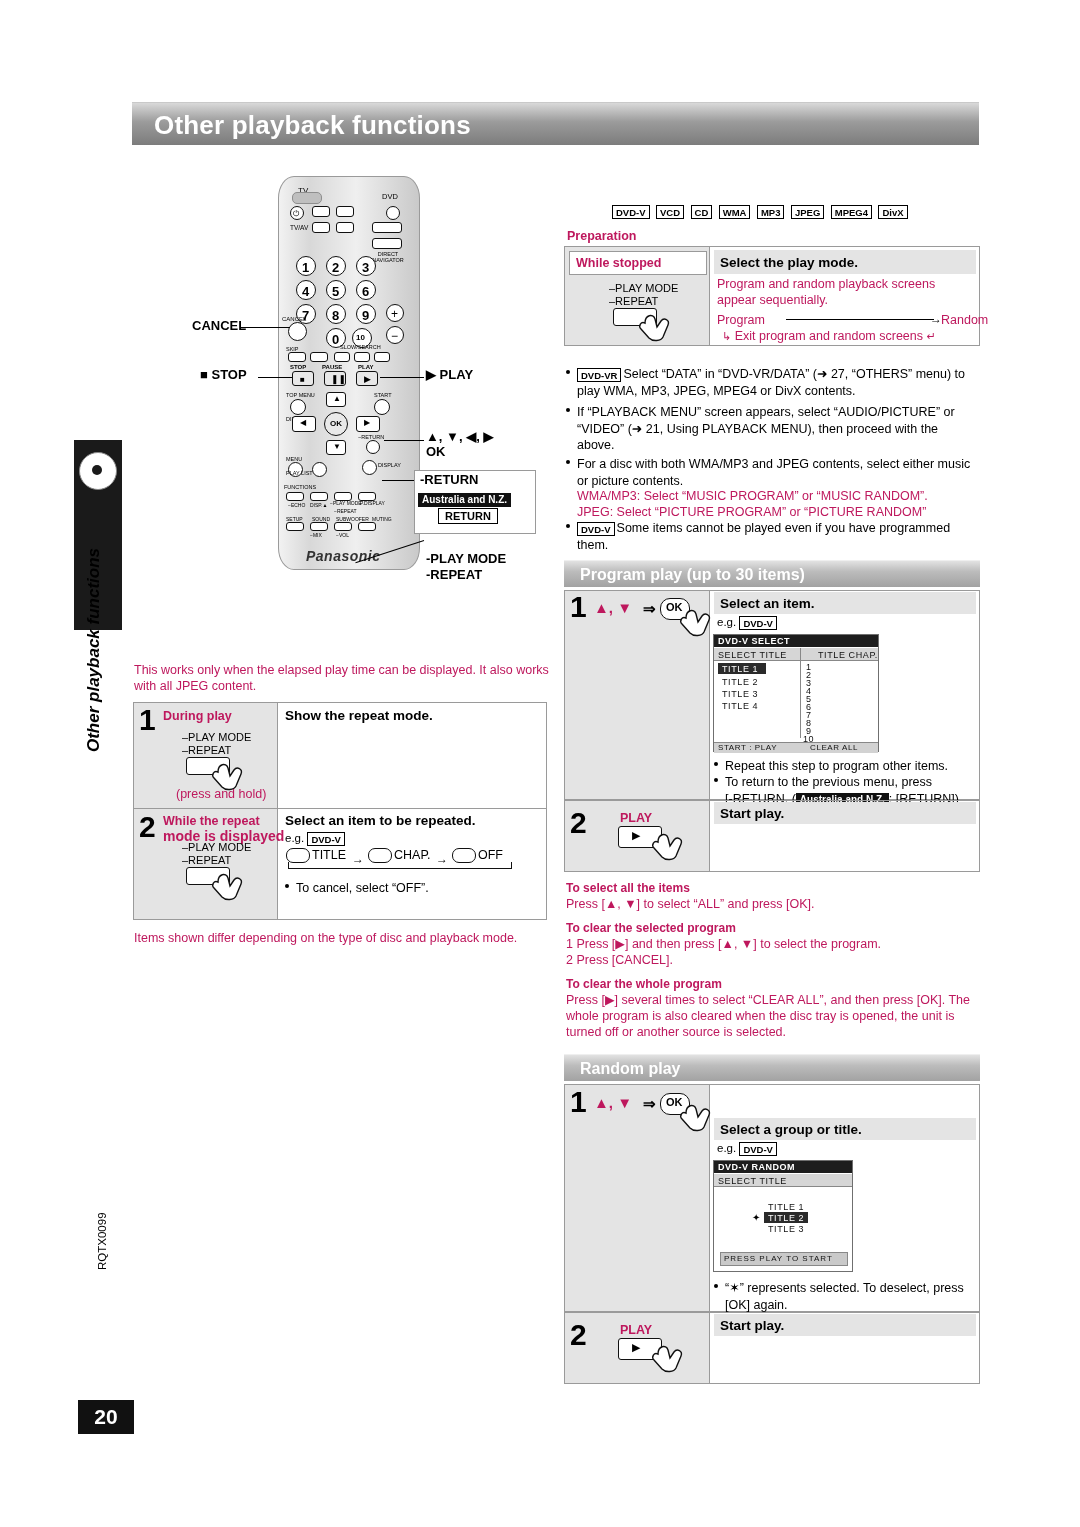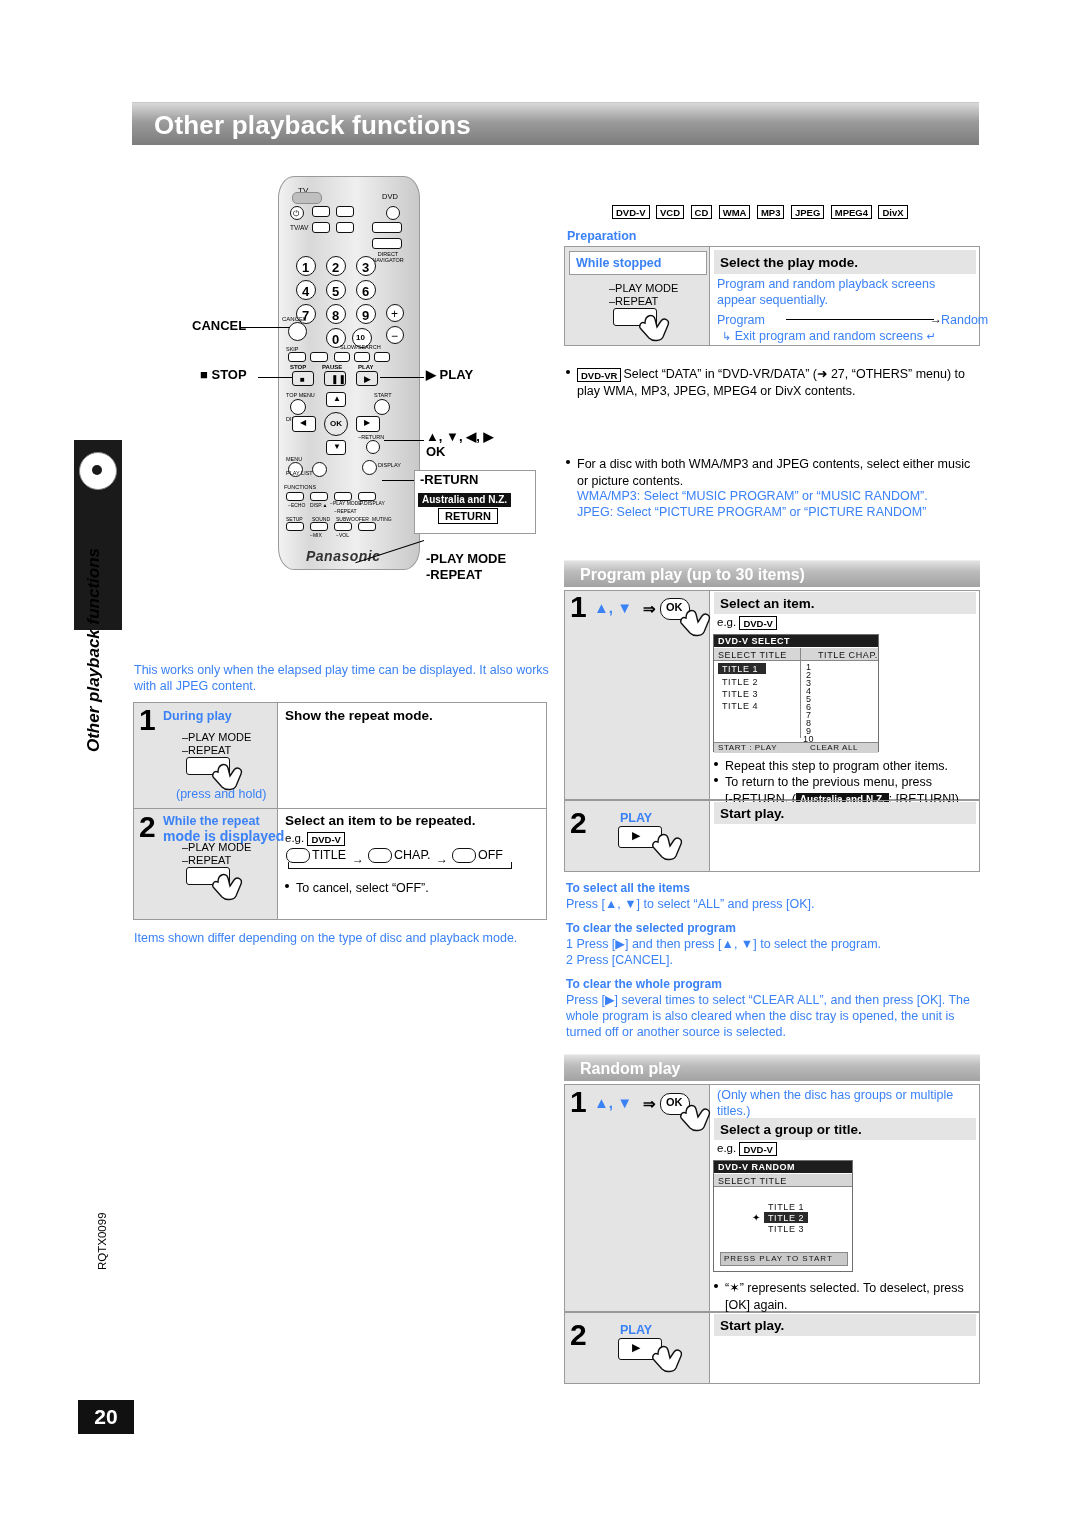--- a/index.html
+++ b/index.html
@@ -96,21 +96,21 @@
     font-size: 18px;
     font-weight: bold;
     color: #fff;
   }
   .sec-head.small .t { font-size: 16px; top: 5px; }
   
   .p {
     position: absolute;
     font-size: 12.5px;
     line-height: 16px;
-    color: #3b82f6;
+    color: #be185d;
   }
   .b { font-weight: bold; }
   .tiny { font-size: 11px; line-height: 14px; }
   .bullet {
     position: absolute;
     font-size: 12.5px;
     line-height: 16.5px;
   }
   .bullet .d {
     position: absolute;
@@ -511,26 +511,36 @@
   <div style="position:absolute;left:930px;top:312px;font-size:12px;">→</div>
   <div class="p" style="left:941px;top:312px;">Random</div>
   <div class="p" style="left:722px;top:328px;"><span style="font-size:11px;">↳</span> <span>Exit program and random screens</span> <span style="font-size:11px;">↵</span></div>
 
   <div class="bullet" style="left:566px;top:366px;width:412px;">
     <span class="d"></span>
     <span class="tx">
       <span class="chip">DVD-VR</span><span>Select “DATA” in “DVD-VR/DATA” (➜ 27, “OTHERS” menu) to play WMA, MP3, JPEG, MPEG4 or DivX contents.</span>
     </span>
   </div>
+  <div class="bullet" style="left:566px;top:404px;width:412px;">
+    <span class="d"></span>
+      <span class="tx">If “PLAYBACK MENU” screen appears, select “AUDIO/PICTURE” or “VIDEO” (➜ 21, Using PLAYBACK MENU), then proceed with the above.</span>
+  </div>
   <div class="bullet" style="left:566px;top:456px;width:412px;">
     <span class="d"></span>
       <span class="tx">For a disc with both WMA/MP3 and JPEG contents, select either music or picture contents.</span>
   </div>
   <div class="p" style="left:577px;top:488px;width:400px;">WMA/MP3: Select “MUSIC PROGRAM” or “MUSIC RANDOM”.</div>
   <div class="p" style="left:577px;top:504px;width:400px;">JPEG: Select “PICTURE PROGRAM” or “PICTURE RANDOM”</div>
+  <div class="bullet" style="left:566px;top:520px;width:412px;">
+    <span class="d"></span>
+    <span class="tx">
+      <span class="chip">DVD-V</span><span>Some items cannot be played even if you have programmed them.</span>
+    </span>
+  </div>
 
   <div class="sec-head small" style="left:564px;top:560px;width:416px;height:26px;">
     <div class="t">Program play (up to 30 items)</div>
   </div>
 
   <div class="tbl" style="left:564px;top:590px;width:416px;height:210px;"></div>
   <div class="cellgray" style="left:565px;top:591px;width:144px;height:208px;"></div>
   <div class="vline" style="left:709px;top:591px;height:208px;"></div>
 
   <div class="stepnum" style="left:570px;top:592px;">1</div>
@@ -621,21 +631,20 @@
 
   <div class="stepnum" style="left:570px;top:1087px;">1</div>
   <div class="p b" style="left:594px;top:1095px;font-size:15px;">▲, ▼</div>
   <div style="position:absolute;left:643px;top:1095px;font-size:15px;font-weight:bold;">⇒</div>
   <div style="position:absolute;left:660px;top:1093px;width:28px;height:20px;border:1.6px solid #111;border-radius:10px;background:#fff;"></div>
   <div style="position:absolute;left:666px;top:1096px;font-size:11px;font-weight:bold;">OK</div>
   <svg style="position:absolute;left:678px;top:1099px;" width="42" height="34" viewBox="0 0 42 34">
     <path d="M8 14 C8 6, 16 4, 18 10 L20 18 L24 12 C27 8, 33 11, 31 16 L26 28 C24 32, 16 33, 12 29 L4 20 C1 17, 4 12, 8 14 Z" fill="#fff" stroke="#111" stroke-width="1.4"></path>
   </svg>
 
-  <div class="p" style="left:717px;top:1087px;width:258px;">(Only when the disc has groups or multiple titles.)</div>
   <div style="position:absolute;left:714px;top:1118px;width:262px;height:22px;background:#e4e4e4;"></div>
   <div class="subhead" style="left:720px;top:1122px;">Select a group or title.</div>
   <div style="position:absolute;left:717px;top:1142px;font-size:11.5px;">
     <span>e.g.</span>
     <span class="chip">DVD-V</span>
   </div>
 
   <div class="osd" style="left:713px;top:1160px;width:140px;height:112px;"></div>
   <div class="osdbar" style="left:714px;top:1161px;width:138px;height:12px;">DVD-V  RANDOM</div>
   <div style="position:absolute;left:714px;top:1174px;width:138px;height:12px;background:#d6d6d6;border-bottom:1px solid #888;"></div>

